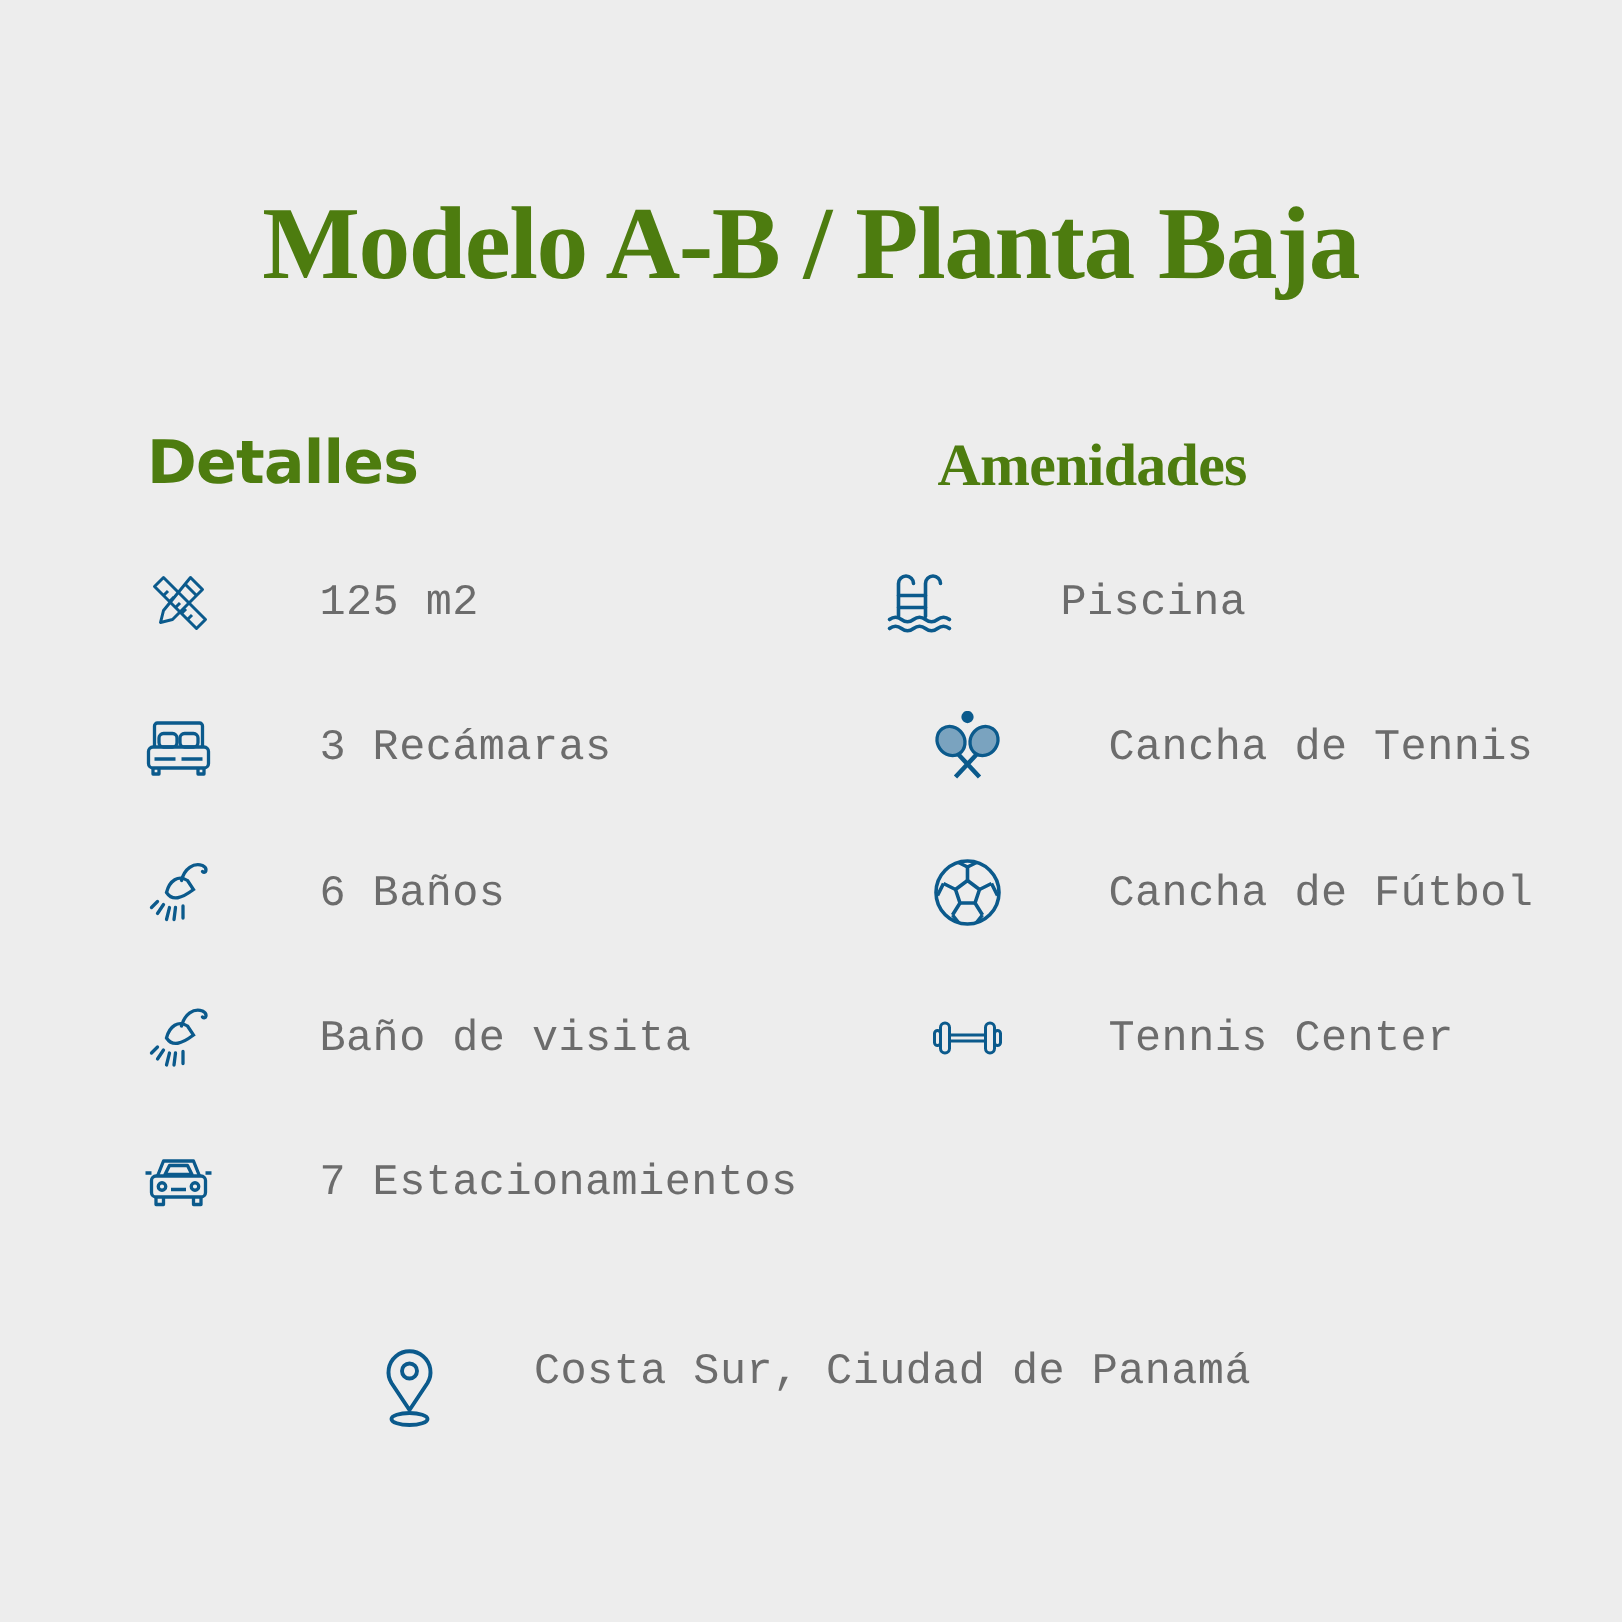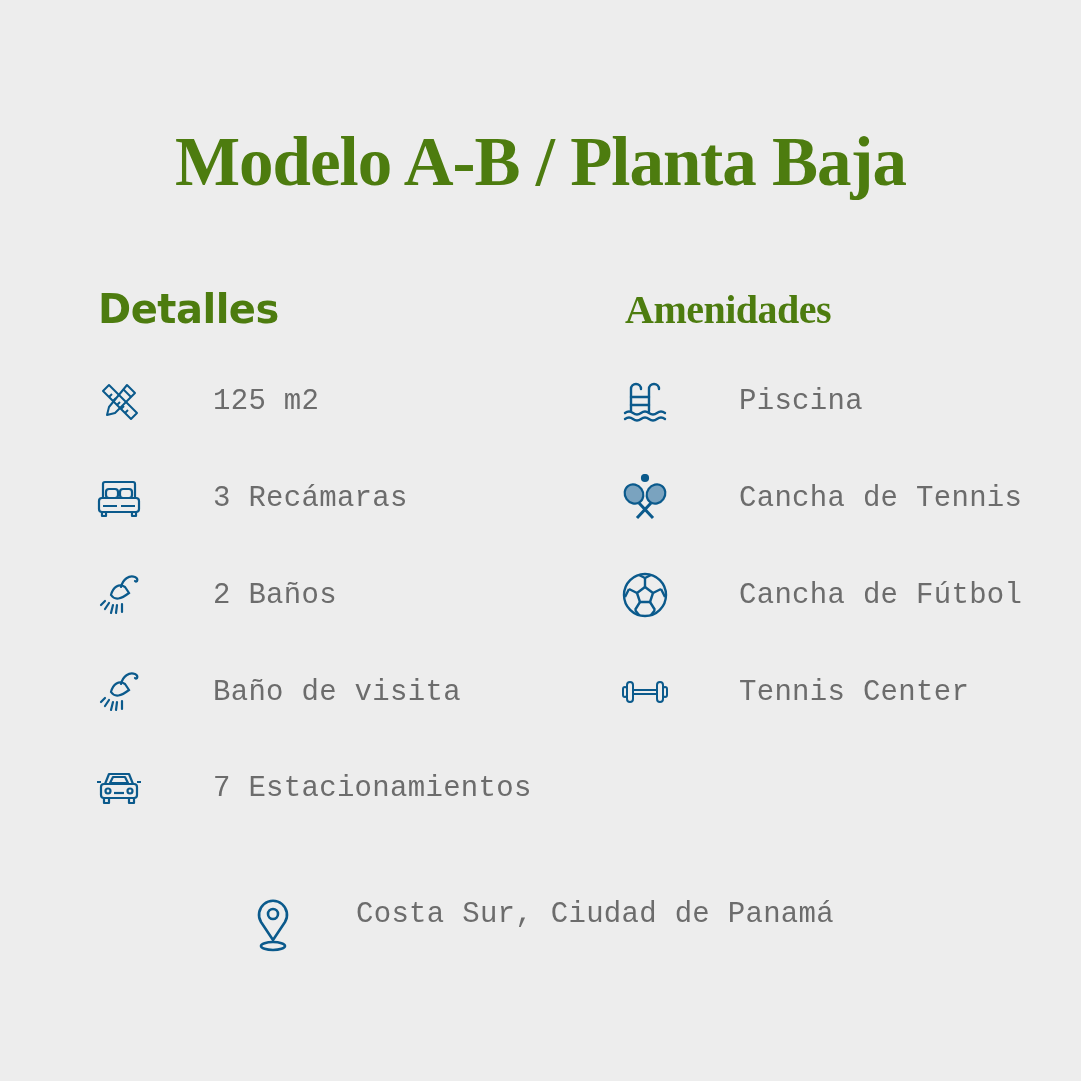--- a/index.html
+++ b/index.html
@@ -46,21 +46,21 @@
   <span class="label">3 Recámaras</span>
 </div>
 <div class="item" style="left:94px;top:570px;">
   <span class="icon">
     <svg viewBox="0 0 48 48" fill="none" stroke="#0b5a8c" stroke-width="2.2" stroke-linecap="round">
       <path d="M26 16 C28 8 34 4 40 6 C44 8 42 12 40 10"></path>
       <path d="M16 24 C18 16 24 12 30 16 L34 22 C26 28 20 30 16 24 Z"></path>
       <path d="M10 30 l-4 4 M14 32 l-4 6 M18 34 l-2 8 M22 34 l-1 8 M27 33 l0 8"></path>
     </svg>
   </span>
-  <span class="label">2 Baños</span>
+  <span class="label">6 Baños</span>
 </div>
 <div class="item" style="left:94px;top:667px;justify-content:flex-end;">
   <span class="icon">
     <svg viewBox="0 0 48 48" fill="none" stroke="#0b5a8c" stroke-width="2.2" stroke-linecap="round">
       <path d="M26 16 C28 8 34 4 40 6 C44 8 42 12 40 10"></path>
       <path d="M16 24 C18 16 24 12 30 16 L34 22 C26 28 20 30 16 24 Z"></path>
       <path d="M10 30 l-4 4 M14 32 l-4 6 M18 34 l-2 8 M22 34 l-1 8 M27 33 l0 8"></path>
     </svg>
   </span>
   <span class="label">Baño de visita</span>
@@ -74,21 +74,21 @@
       <circle cx="13" cy="27" r="2.5"></circle>
         <circle cx="35" cy="27" r="2.5"></circle>
         <path d="M19 29 H29"></path>
       <path d="M9 34 v5 h5 v-5 M34 34 v5 h5 v-5"></path>
         <path d="M6 18 H2 M42 18 H46"></path>
     </svg>
   </span>
   <span class="label">7 Estacionamientos</span>
 </div>
 
-<div class="item" style="left:620px;top:376px;">
+<div class="item" style="left:588px;top:376px;">
   <span class="icon">
     <svg viewBox="0 0 48 48" fill="none" stroke="#0b5a8c" stroke-width="2.4" stroke-linecap="round">
       <path d="M10 34 V12 a5 5 0 0 1 10 0"></path>
         <path d="M28 34 V12 a5 5 0 0 1 10 0"></path>
       <path d="M10 20 H28 M10 28 H28"></path>
       <path d="M4 36 q4 -3 8 0 t8 0 t8 0 t8 0 t8 0"></path>
         <path d="M4 42 q4 -3 8 0 t8 0 t8 0 t8 0 t8 0"></path>
     </svg>
   </span>
   <span class="label">Piscina</span>

